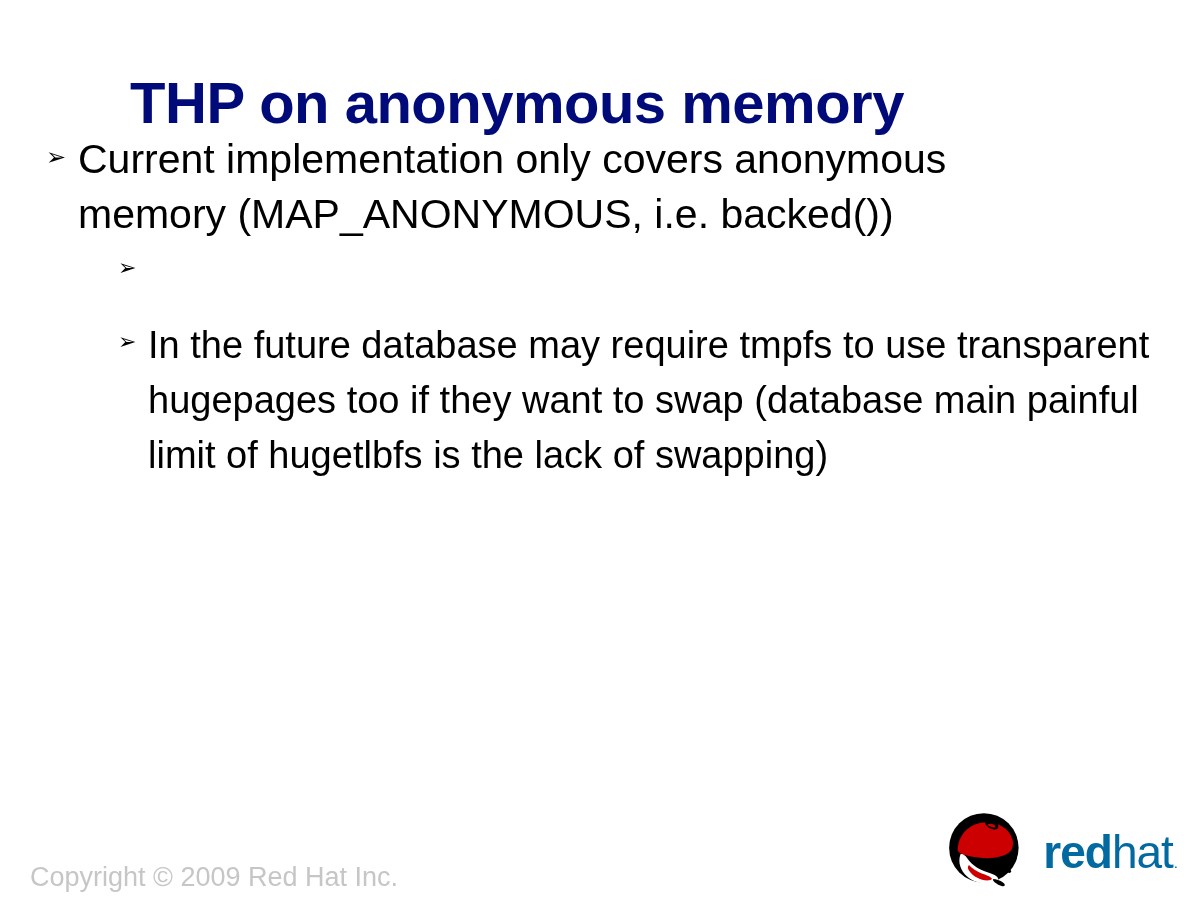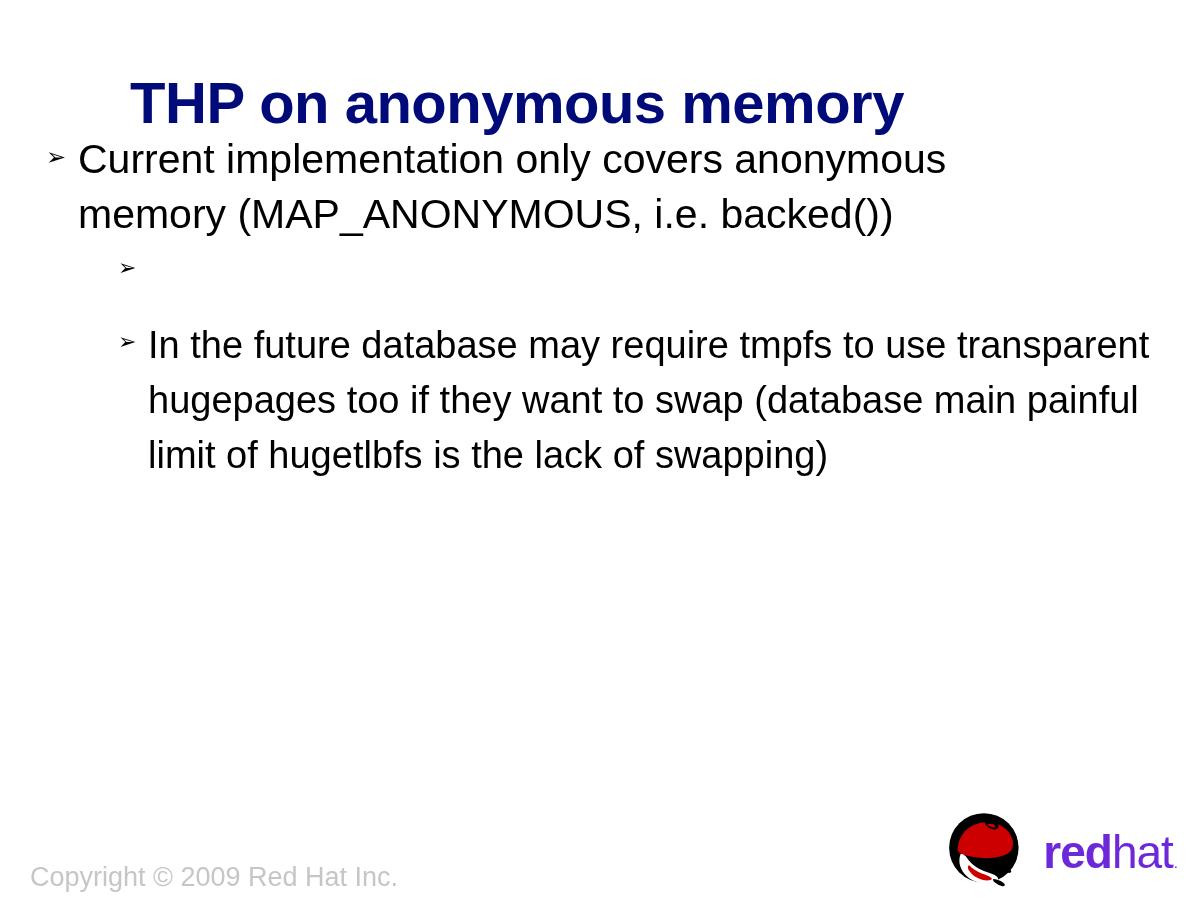--- a/index.html
+++ b/index.html
@@ -114,21 +114,21 @@
   }
   .logo-mark {
     width: 86px;
     height: 78px;
     flex: 0 0 auto;
   }
   .logo-word {
     font-size: 46px;
     line-height: 1;
     letter-spacing: -1px;
-    color: #6d28d9;
+    color: #0369a1;
     white-space: nowrap;
     position: relative;
     top: 2px;
   }
   .logo-word .w-red { font-weight: bold; }
   .logo-word .w-hat { font-weight: normal; }
   .logo-word .w-tm {
     font-size: 15px;
     vertical-align: baseline;
     position: relative;

